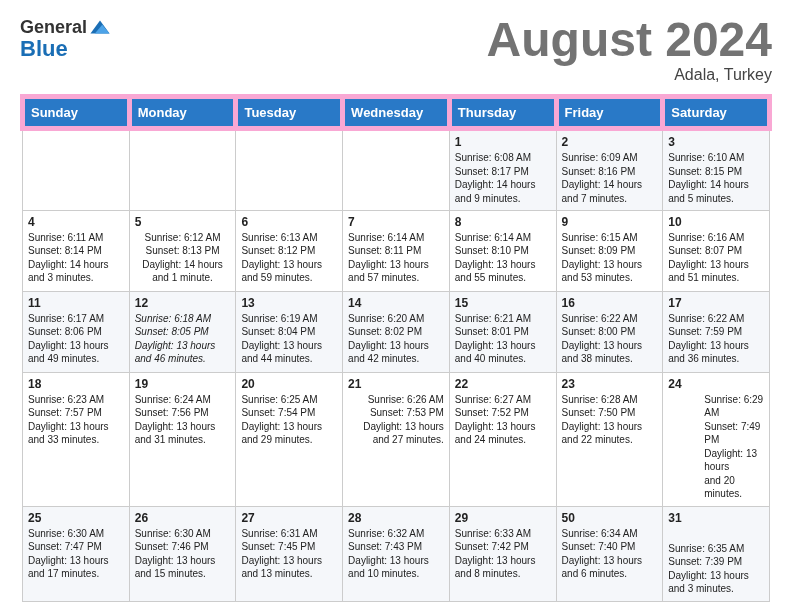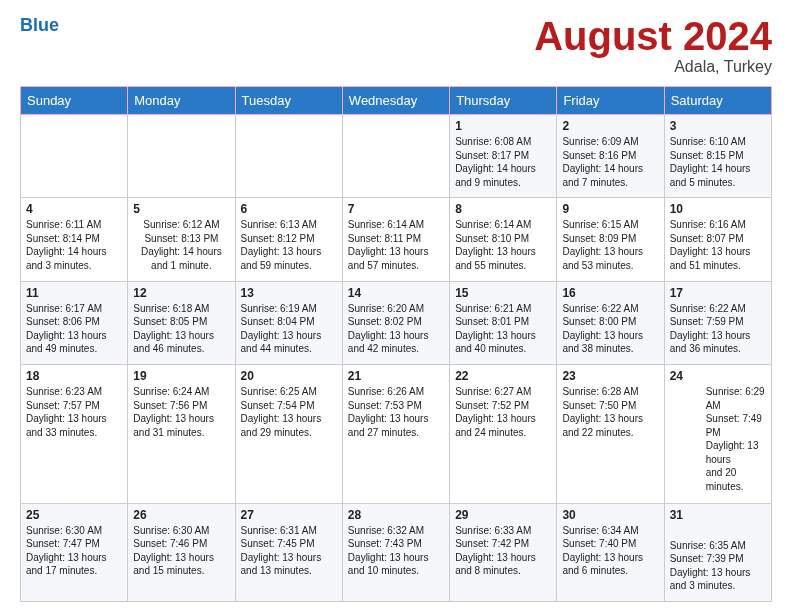--- a/index.html
+++ b/index.html
@@ -28,56 +28,56 @@
       align-items: center;
       gap: 4px;
     }
     .logo-text-general {
       font-size: 18px;
       font-weight: bold;
       color: #333;
       line-height: 1;
     }
     .logo-text-blue {
-      font-size: 18px;
+      font-size: 22px;
       font-weight: bold;
       color: #1a6eb5;
       line-height: 1;
     }
     .logo-icon {
       width: 22px;
       height: 22px;
     }
     .title-block {
       text-align: right;
     }
     .month-title {
-      font-size: 40px;
-      font-weight: bold;
-      color: #b91c1c;
+      font-size: 48px;
+      font-weight: bold;
+      color: #737373;
       line-height: 1;
     }
     .location-title {
       font-size: 16px;
       color: #444;
       margin-top: 2px;
     }
     .calendar-table {
       width: 100%;
       border-collapse: collapse;
       flex: 1;
     }
     .calendar-table thead tr th {
       background-color: #2979c7;
       color: #fff;
       font-size: 13px;
-      font-weight: normal;
+      font-weight: bold;
       padding: 6px 6px;
       text-align: left;
-      border: 1px solid #f9a8d4;
+      border: 5px solid #f9a8d4;
     }
     .calendar-table tbody tr td {
       vertical-align: top;
       border: 1px solid #ccc;
       padding: 4px 5px;
       font-size: 10.5px;
       color: #222;
       width: calc(100% / 7);
       height: 80px;
       background: #fff;
@@ -109,20 +109,27 @@
       text-align: left;
     }
   </style>
 </head>
 <body>
 
 <div class="page">
   <div class="header">
     <div class="logo">
       <div>
+        <div style="display:flex;align-items:center;gap:2px;">
+          <span class="logo-text-general">General</span>
+          <svg class="logo-icon" viewBox="0 0 30 22" fill="none" xmlns="http://www.w3.org/2000/svg">
+            <polygon points="2,20 15,2 28,20" fill="#1a6eb5"></polygon>
+            <polygon points="8,20 18,8 28,20" fill="#4da3e8"></polygon>
+          </svg>
+        </div>
         <div>
           <span class="logo-text-blue">Blue</span>
         </div>
       </div>
     </div>
     <div class="title-block">
       <div class="month-title">August 2024</div>
       <div class="location-title">Adala, Turkey</div>
     </div>
   </div>
@@ -221,21 +228,21 @@
         <tr>
           <td>
             <span class="day-number">11</span>
             <div class="day-info" style="white-space: pre-line;">Sunrise: 6:17 AM
 Sunset: 8:06 PM
 Daylight: 13 hours
 and 49 minutes.</div>
           </td>
           <td>
             <span class="day-number">12</span>
-            <div class="day-info" style="white-space: pre-line;">Sunrise: 6:18 AM
+            <div class="day-info" style="white-space: pre-line; font-style: italic;">Sunrise: 6:18 AM
 Sunset: 8:05 PM
 Daylight: 13 hours
 and 46 minutes.</div>
           </td>
           <td>
             <span class="day-number">13</span>
             <div class="day-info" style="white-space: pre-line;">Sunrise: 6:19 AM
 Sunset: 8:04 PM
 Daylight: 13 hours
 and 44 minutes.</div>
@@ -286,21 +293,21 @@
           </td>
           <td>
             <span class="day-number">20</span>
             <div class="day-info" style="white-space: pre-line;">Sunrise: 6:25 AM
 Sunset: 7:54 PM
 Daylight: 13 hours
 and 29 minutes.</div>
           </td>
           <td>
             <span class="day-number">21</span>
-            <div class="day-info" style="white-space: pre-line;">Sunrise: 6:26 AM
+            <div class="day-info" style="white-space: pre-line; text-align: right;">Sunrise: 6:26 AM
 Sunset: 7:53 PM
 Daylight: 13 hours
 and 27 minutes.</div>
           </td>
           <td>
             <span class="day-number">22</span>
             <div class="day-info" style="white-space: pre-line;">Sunrise: 6:27 AM
 Sunset: 7:52 PM
 Daylight: 13 hours
 and 24 minutes.</div>
@@ -350,21 +357,21 @@
 and 10 minutes.</div>
           </td>
           <td>
             <span class="day-number">29</span>
             <div class="day-info" style="white-space: pre-line;">Sunrise: 6:33 AM
 Sunset: 7:42 PM
 Daylight: 13 hours
 and 8 minutes.</div>
           </td>
           <td>
-            <span class="day-number">30</span>
+            <span class="day-number">50</span>
             <div class="day-info" style="white-space: pre-line;">Sunrise: 6:34 AM
 Sunset: 7:40 PM
 Daylight: 13 hours
 and 6 minutes.</div>
           </td>
           <td>
             <span class="day-number">31</span>
             <div class="day-info" style="white-space: pre-line; margin-top: 17px;">Sunrise: 6:35 AM
 Sunset: 7:39 PM
 Daylight: 13 hours

